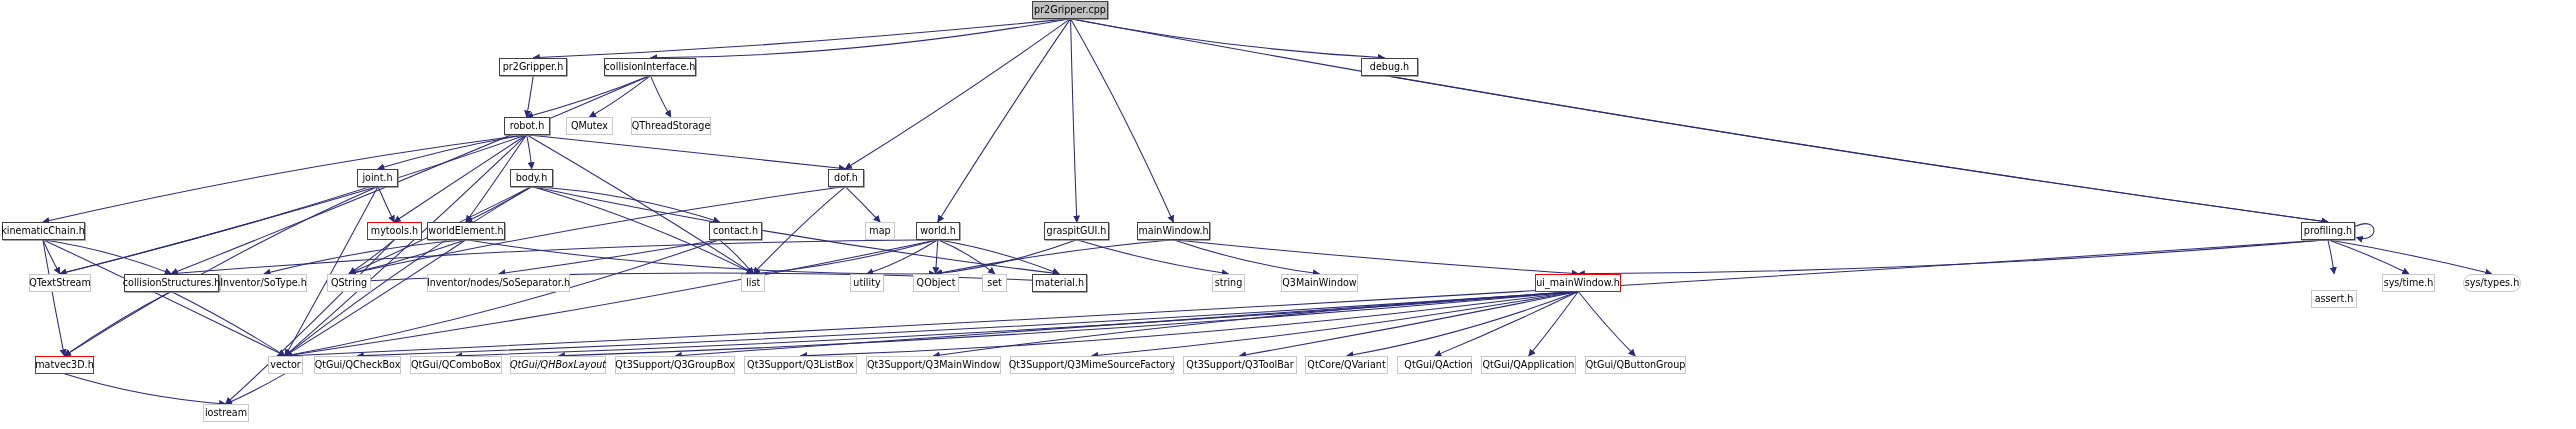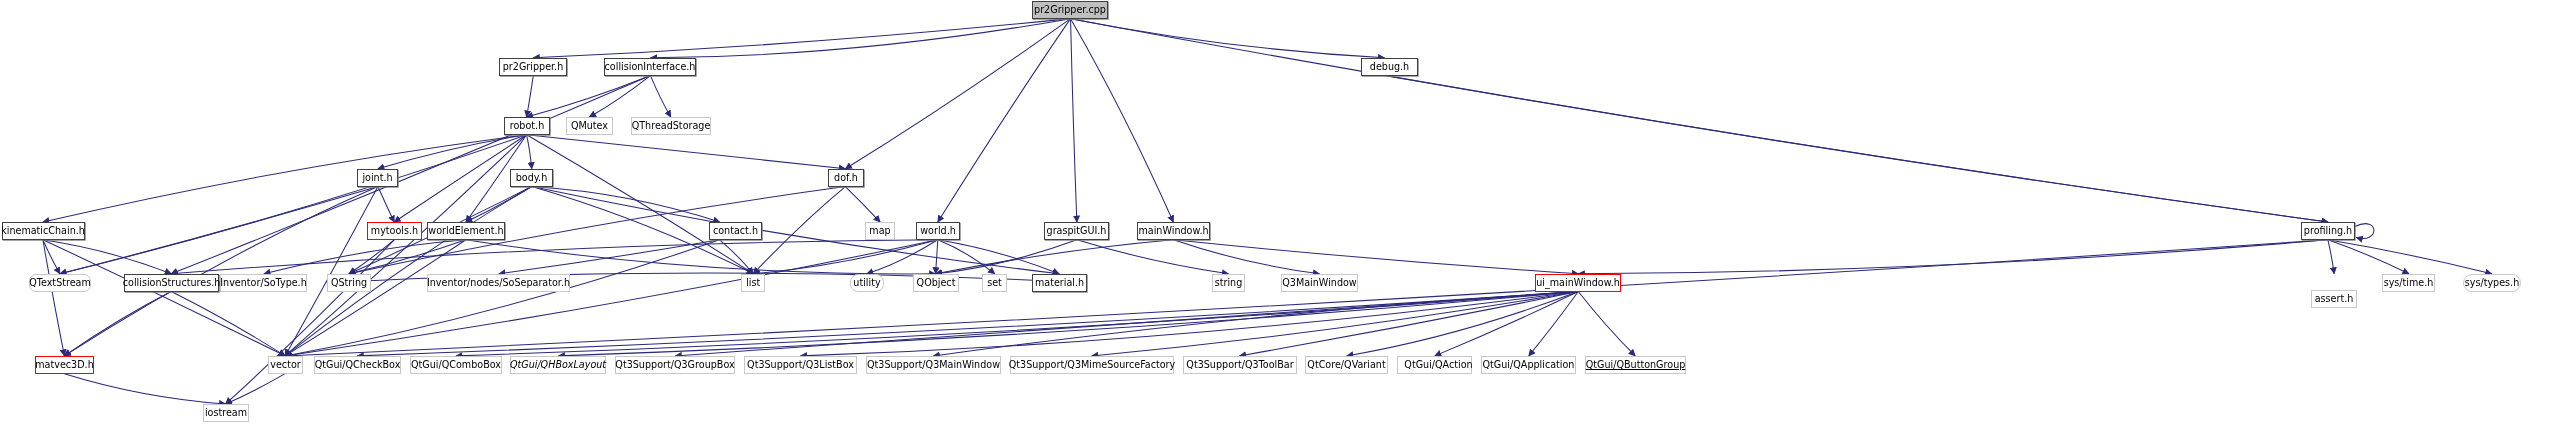--- a/index.html
+++ b/index.html
@@ -159,27 +159,27 @@
       <div class="node strong" style="left: 828px; top: 169px; width: 36px;">dof.h</div>
       <div class="node strong" style="left: 1.5px; top: 222px; width: 83px;">kinematicChain.h</div>
       <div class="node red" style="left: 367px; top: 222px; width: 55px;">mytools.h</div>
       <div class="node strong" style="left: 427px; top: 222px; width: 78px;">worldElement.h</div>
       <div class="node strong" style="left: 693px; top: 222px; width: 53px; margin-left: 16px;">contact.h</div>
       <div class="node " style="left: 865px; top: 222px; width: 30px;">map</div>
       <div class="node strong" style="left: 916px; top: 222px; width: 44px;">world.h</div>
       <div class="node strong" style="left: 1044px; top: 222px; width: 65px;">graspitGUI.h</div>
       <div class="node strong" style="left: 1137px; top: 222px; width: 73px;">mainWindow.h</div>
       <div class="node strong" style="left: 2301px; top: 222px; width: 54px;">profiling.h</div>
-      <div class="node " style="left: 29px; top: 274px; width: 62px; border-radius: 7px;">QTextStream</div>
+      <div class="node " style="left: 29px; top: 274px; width: 62px;">QTextStream</div>
       <div class="node strong" style="left: 124px; top: 274px; width: 95px;">collisionStructures.h</div>
       <div class="node " style="left: 220px; top: 274px; width: 87px;">Inventor/SoType.h</div>
       <div class="node " style="left: 327px; top: 274px; width: 44px;">QString</div>
       <div class="node " style="left: 427px; top: 274px; width: 143px;">Inventor/nodes/SoSeparator.h</div>
       <div class="node " style="left: 741px; top: 274px; width: 24.4px;">list</div>
-      <div class="node " style="left: 850px; top: 274px; width: 34px; border-radius: 8px;">utility</div>
+      <div class="node " style="left: 850px; top: 274px; width: 34px;">utility</div>
       <div class="node " style="left: 913px; top: 274px; width: 46px;">QObject</div>
       <div class="node " style="left: 982px; top: 274px; width: 25px;">set</div>
       <div class="node strong" style="left: 1032px; top: 274px; width: 55px;">material.h</div>
       <div class="node " style="left: 1212px; top: 274px; width: 33px;">string</div>
       <div class="node " style="left: 1281px; top: 274px; width: 77px;">Q3MainWindow</div>
       <div class="node red" style="left: 1535px; top: 274px; width: 86px;">ui_mainWindow.h</div>
       <div class="node " style="left: 2311px; top: 274px; width: 46px; margin-top: 16px;">assert.h</div>
       <div class="node " style="left: 2382px; top: 274px; width: 53px;">sys/time.h</div>
       <div class="node " style="left: 2463px; top: 274px; width: 58px; border-radius: 9px;">sys/types.h</div>
       <div class="node red" style="left: 35px; top: 356px; width: 59px;">matvec3D.h</div>
@@ -188,17 +188,17 @@
       <div class="node " style="left: 410px; top: 356px; width: 92px;">QtGui/QComboBox</div>
       <div class="node " style="left: 510px; top: 356px; width: 96px; font-style: italic;">QtGui/QHBoxLayout</div>
       <div class="node " style="left: 615px; top: 356px; width: 120px;">Qt3Support/Q3GroupBox</div>
       <div class="node " style="left: 744px; top: 356px; width: 113px;">Qt3Support/Q3ListBox</div>
       <div class="node " style="left: 866px; top: 356px; width: 135px;">Qt3Support/Q3MainWindow</div>
       <div class="node " style="left: 1010px; top: 356px; width: 164px;">Qt3Support/Q3MimeSourceFactory</div>
       <div class="node " style="left: 1183px; top: 356px; width: 114px;">Qt3Support/Q3ToolBar</div>
       <div class="node " style="left: 1305px; top: 356px; width: 83px;">QtCore/QVariant</div>
       <div class="node " style="left: 1397px; top: 356px; width: 75px; padding-left: 8px;">QtGui/QAction</div>
       <div class="node " style="left: 1481px; top: 356px; width: 95px;">QtGui/QApplication</div>
-      <div class="node " style="left: 1585px; top: 356px; width: 101px; text-decoration: underline;">QtGui/QButtonGroup</div>
+      <div class="node " style="left: 1585px; top: 356px; width: 101px;">QtGui/QButtonGroup</div>
       <div class="node " style="left: 203px; top: 404px; width: 46px;">iostream</div>
     </div>
 </div>
 
 
 </body></html>

